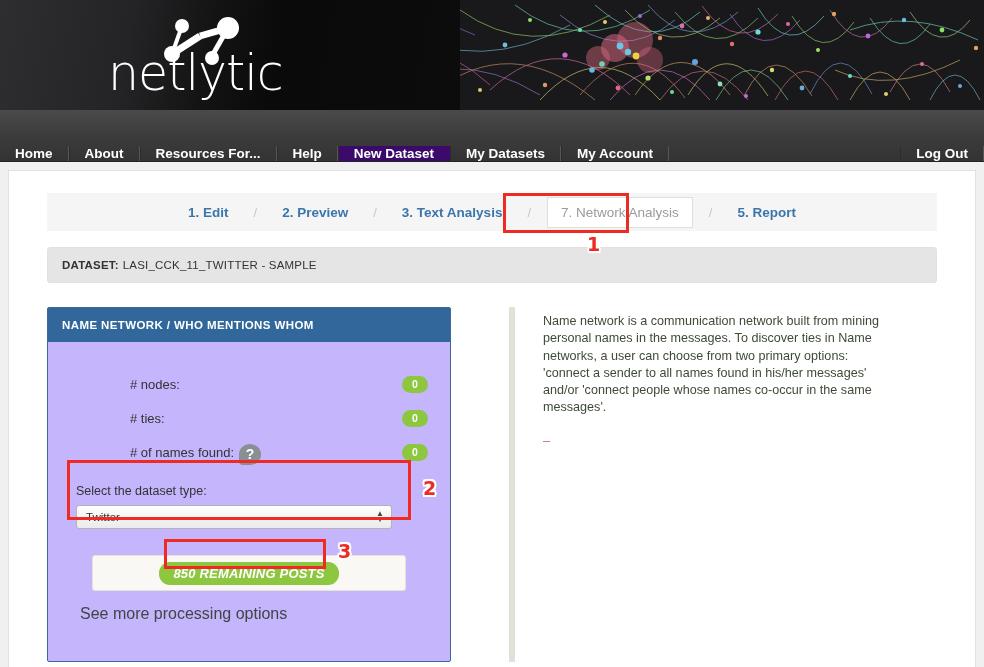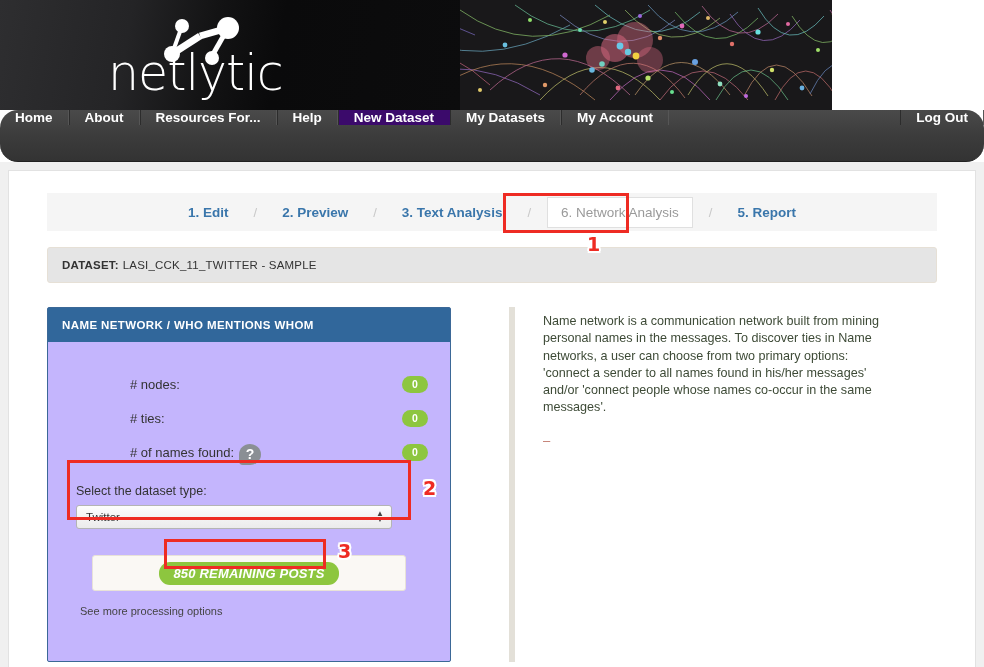--- a/index.html
+++ b/index.html
@@ -6,21 +6,21 @@
   html, body {
     width: 984px; height: 667px;
     font-family: "Liberation Sans", sans-serif;
     background: #ffffff;
     overflow: hidden;
   }
 
   
   .banner {
     position: relative;
-    width: 832px; height: 110px;
+    width: 984px; height: 110px;
     background: #0d0c0e;
     overflow: hidden;
   }
   .banner-graph {
     position: absolute; top: 0; left: 330px;
     width: 654px; height: 110px;
     overflow: hidden;
   }
   .banner-sheen {
     position: absolute; top: 0; left: 0;
@@ -36,23 +36,22 @@
     position: absolute; left: 0; bottom: 2px;
     font-size: 49px; color: #fff; letter-spacing: -1px;
     font-weight: 300; line-height: 1;
     font-family: "DejaVu Sans", sans-serif;
   }
 
   
   .nav {
     width: 984px; height: 52px;
     background: linear-gradient(180deg, #4a4a4a 0%, #3c3c3c 50%, #333333 100%);
-    display: flex; align-items: flex-start;
+    display: flex; align-items: flex-end;
     border-bottom: 1px solid #222;
-    border-radius: 18px;
   }
   .nav-item {
     display: flex; align-items: center;
     padding: 0 15px;
     color: #ffffff; font-size: 13.5px; font-weight: bold;
     border-right: 1px solid #565656;
     border-left: 1px solid #2c2c2c;
     cursor: pointer;
     white-space: nowrap;
   }
@@ -226,21 +225,21 @@
     font-size: 13px; font-weight: bold;
     border-radius: 11px;
     padding: 4px 14px;
     letter-spacing: 0.2px;
     font-style: italic;
   }
 
   .more-opts {
     display: flex; align-items: center;
     margin: 14px 0 0 22px;
-    font-size: 11px; color: #444;
+    font-size: 16px; color: #444;
     cursor: pointer;
   }
   .arrow-down {
     width: 0; height: 0; margin-right: 10px;
     position: relative; top: 0px;
   }
 
   
   .desc {
     margin-left: 58px;
@@ -379,21 +378,21 @@
 <div class="page">
   <div class="content">
 
     <div class="tabbar">
       <span class="tab">1. Edit</span>
       <span class="tab-sep">/</span>
       <span class="tab">2. Preview</span>
       <span class="tab-sep">/</span>
       <span class="tab">3. Text Analysis</span>
       <span class="tab-sep">/</span>
-      <span class="tab current">6. Network Analysis</span>
+      <span class="tab current">7. Network Analysis</span>
       <span class="tab-sep">/</span>
       <span class="tab">5. Report</span>
     </div>
 
     <div class="dataset-bar">
       <b>DATASET:</b>
       <span>LASI_CCK_11_TWITTER - SAMPLE</span>
     </div>
 
     <div class="cols">

